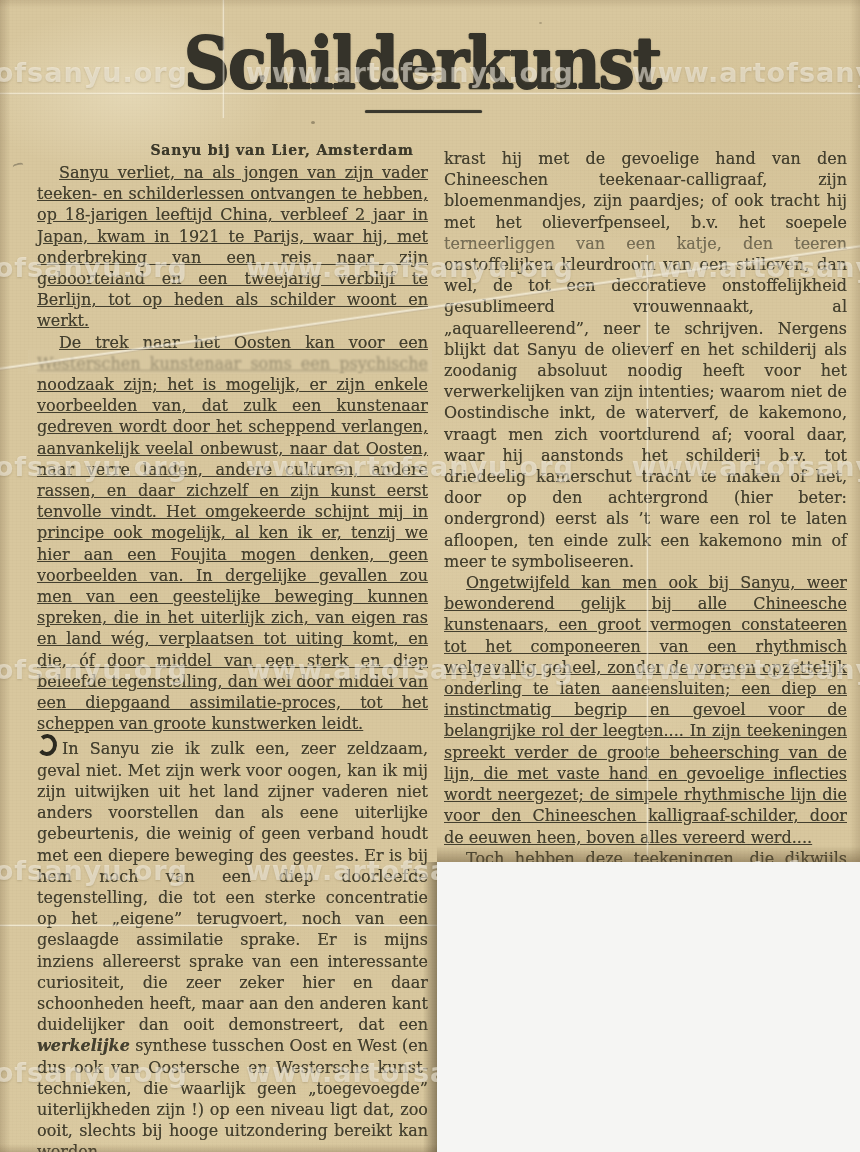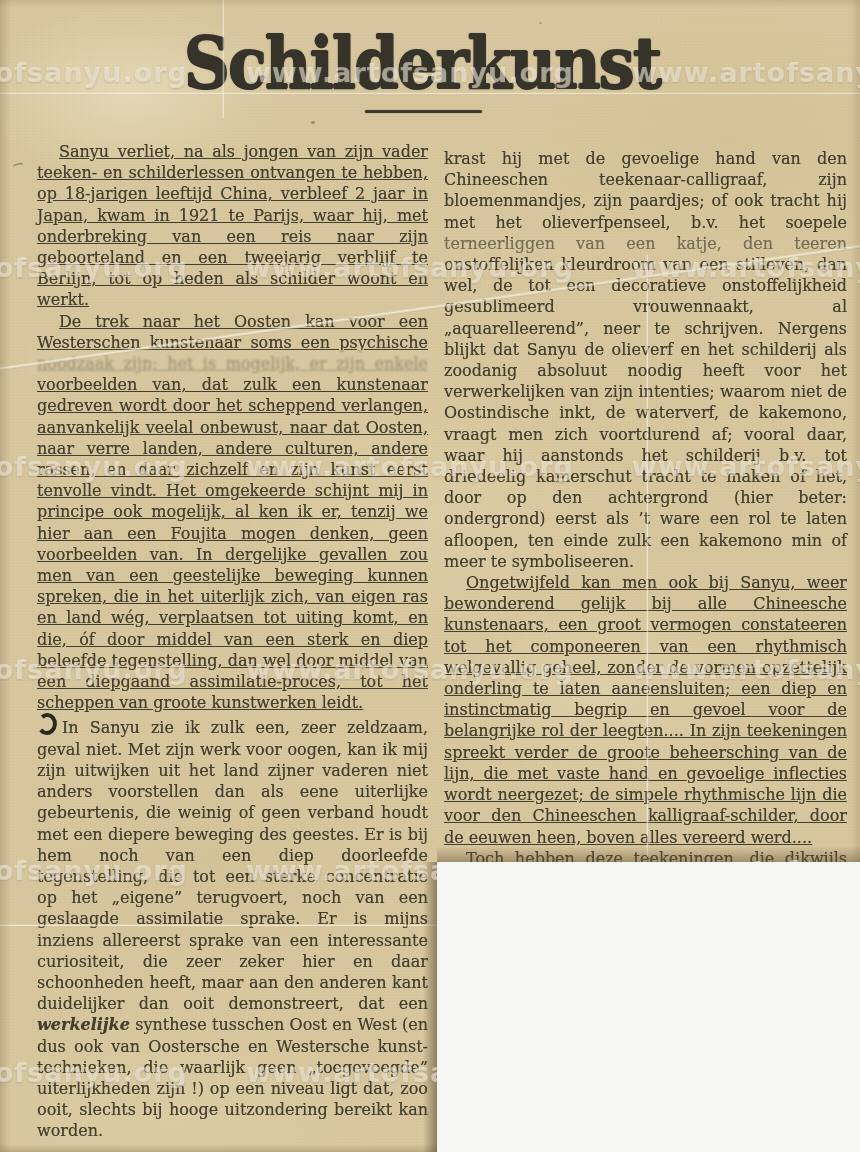--- a/index.html
+++ b/index.html
@@ -86,20 +86,21 @@
 
 <div class="stage">
   <div class="paper">
 
     <h1 class="title">Schilderkunst</h1>
     <div class="divider"></div>
 
     <div class="pencil-mark"></div>
 
     <div class="col col-left">
+      <h2 class="subtitle">Sanyu bij van Lier, Amsterdam</h2>
       <div id="col-left">
           <p class="para ind"><span>Sanyu verliet, na als jongen van zijn vader teeken- en schilderlessen ontvangen te hebben, op 18-jarigen leeftijd China, verbleef 2 jaar in Japan, kwam in 1921 te Parijs, waar hij, met onderbreking van een reis naar zijn geboorteland en een tweejarig verblijf te Berlijn, tot op heden als schilder woont en werkt.</span></p>
           <p class="para ind"><span>De trek naar het Oosten kan voor een Westerschen kunstenaar soms een psychische noodzaak zijn; het is mogelijk, er zijn enkele voorbeelden van, dat zulk een kunstenaar gedreven wordt door het scheppend verlangen, aanvankelijk veelal onbewust, naar dat Oosten, naar verre landen, andere culturen, andere rassen, en daar zichzelf en zijn kunst eerst tenvolle vindt. Het omgekeerde schijnt mij in principe ook mogelijk, al ken ik er, tenzij we hier aan een Foujita mogen denken, geen voorbeelden van. In dergelijke gevallen zou men van een geestelijke beweging kunnen spreken, die in het uiterlijk zich, van eigen ras en land wég, verplaatsen tot uiting komt, en die, óf door middel van een sterk en diep beleefde tegenstelling, dan wel door middel van een diepgaand assimilatie-proces, tot het scheppen van groote kunstwerken leidt.</span></p>
           <p class="para"><span class="ink-blob"></span><span>In Sanyu zie ik zulk een, zeer zeldzaam, geval niet. Met zijn werk voor oogen, kan ik mij zijn uitwijken uit het land zijner vaderen niet anders voorstellen dan als eene uiterlijke gebeurtenis, die weinig of geen verband houdt met een diepere beweging des geestes. Er is bij hem noch van een diep doorleefde tegenstelling, die tot een sterke concentratie op het „eigene” terugvoert, noch van een geslaagde assimilatie sprake. Er is mijns inziens allereerst sprake van een interessante curiositeit, die zeer zeker hier en daar schoonheden heeft, maar aan den anderen kant duidelijker dan ooit demonstreert, dat een </span><em>werkelijke</em><span> synthese tusschen Oost en West (en dus ook van Oostersche en Westersche kunst-technieken, die waarlijk geen „toegevoegde” uiterlijkheden zijn !) op een niveau ligt dat, zoo ooit, slechts bij hooge uitzondering bereikt kan worden.</span></p>
         </div>
     </div>
 
     <div class="col col-right" id="col-right">
         <p class="para"><span>krast hij met de gevoelige hand van den Chineeschen teekenaar-calligraaf, zijn bloemenmandjes, zijn paardjes; of ook tracht hij met het olieverfpenseel, b.v. het soepele terneerliggen van een katje, den teeren onstoffelijken kleurdroom van een stilleven, dan wel, de tot een decoratieve onstoffelijkheid gesublimeerd vrouwennaakt, al „aquarelleerend”, neer te schrijven. Nergens blijkt dat Sanyu de olieverf en het schilderij als zoodanig absoluut noodig heeft voor het verwerkelijken van zijn intenties; waarom niet de Oostindische inkt, de waterverf, de kakemono, vraagt men zich voortdurend af; vooral daar, waar hij aanstonds het schilderij b.v. tot driedeelig kamerschut tracht te maken of het, door op den achtergrond (hier beter: ondergrond) eerst als ’t ware een rol te laten afloopen, ten einde zulk een kakemono min of meer te symboliseeren.</span></p>
         <p class="para ind"><span>Ongetwijfeld kan men ook bij Sanyu, weer bewonderend gelijk bij alle Chineesche kunstenaars, een groot vermogen constateeren tot het componeeren van een rhythmisch welgevallig geheel, zonder de vormen opzettelijk onderling te laten aaneensluiten; een diep en instinctmatig begrip en gevoel voor de belangrijke rol der leegten.... In zijn teekeningen spreekt verder de groote beheersching van de lijn, die met vaste hand en gevoelige inflecties wordt neergezet; de simpele rhythmische lijn die voor den Chineeschen kalligraaf-schilder, door de eeuwen heen, boven alles vereerd werd....</span></p>

